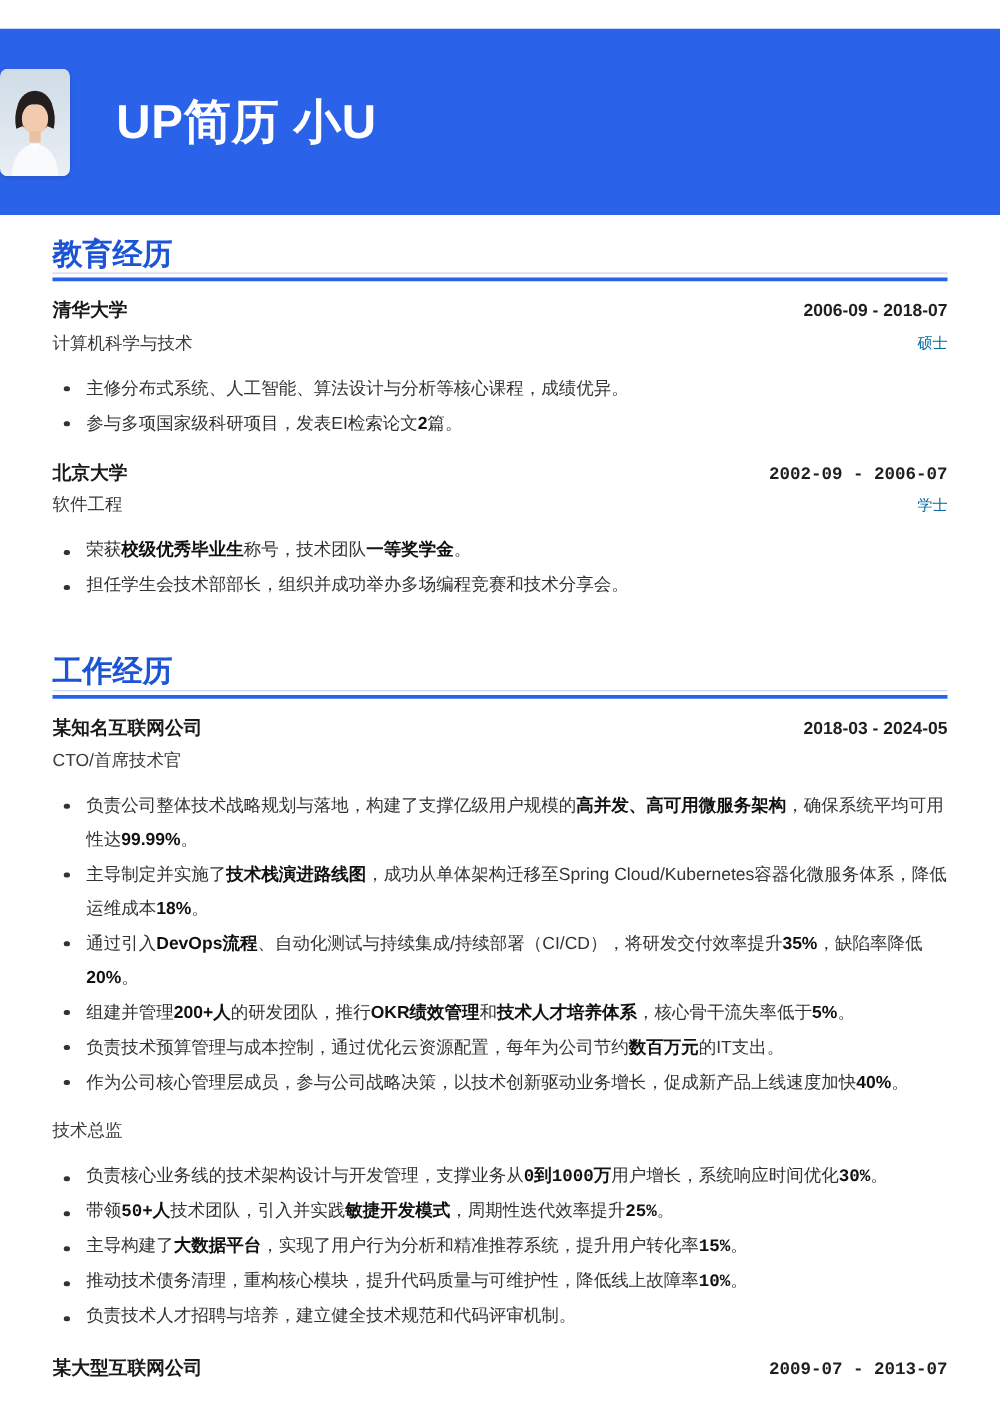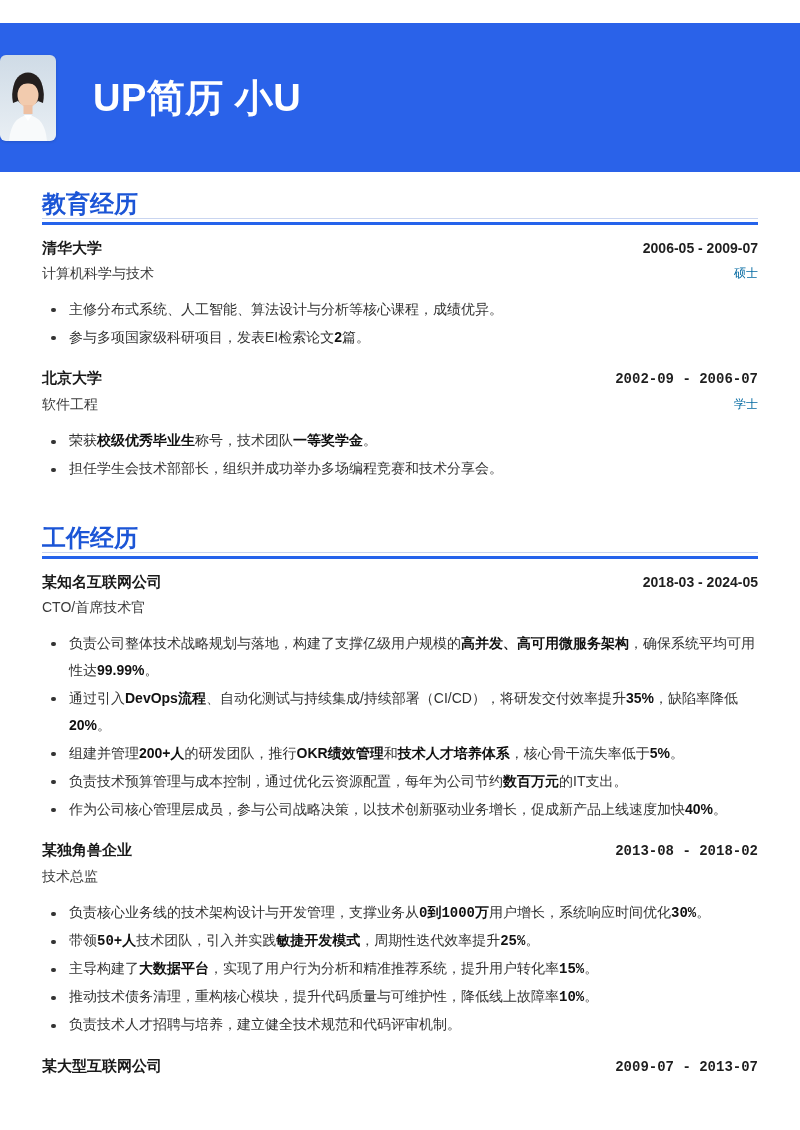--- a/index.html
+++ b/index.html
@@ -73,21 +73,21 @@
 
   <main class="content" id="sections">
       <section class="section">
         <div class="section-head">
           <h2 class="section-title">教育经历</h2>
           <div class="section-bar"></div>
         </div>
         <div class="entry">
           <div class="entry-row1">
             <span class="org">清华大学</span>
-            <span class="date">2006-05 - 2009-07</span>
+            <span class="date">2006-09 - 2018-07</span>
           </div>
           <div class="entry-row2">
             <span class="role">计算机科学与技术</span>
             <span class="degree">硕士</span>
           </div>
           <ul class="bullets">
             <li class="bullet-item"><span class="bullet-dot"></span><span>主修分布式系统、人工智能、算法设计与分析等核心课程，成绩优异。</span></li>
             <li class="bullet-item"><span class="bullet-dot"></span><span>参与多项国家级科研项目，发表EI检索论文</span><b>2</b><span>篇。</span></li>
           </ul>
         </div>
@@ -114,31 +114,28 @@
         <div class="entry">
           <div class="entry-row1">
             <span class="org">某知名互联网公司</span>
             <span class="date">2018-03 - 2024-05</span>
           </div>
           <div class="entry-row2">
             <span class="role">CTO/首席技术官</span>
           </div>
           <ul class="bullets">
             <li class="bullet-item"><span class="bullet-dot"></span><span>负责公司整体技术战略规划与落地，构建了支撑亿级用户规模的</span><b>高并发、高可用微服务架构</b><span>，确保系统平均可用性达</span><b>99.99%</b><span>。</span></li>
+            <li class="bullet-item"><span class="bullet-dot"></span><span>主导制定并实施了</span><b>技术栈演进路线图</b><span>，成功从单体架构迁移至Spring Cloud/Kubernetes容器化微服务体系，降低运维成本</span><b>18%</b><span>。</span></li>
             <li class="bullet-item"><span class="bullet-dot"></span><span>通过引入</span><b>DevOps流程</b><span>、自动化测试与持续集成/持续部署（CI/CD），将研发交付效率提升</span><b>35%</b><span>，缺陷率降低</span><b>20%</b><span>。</span></li>
             <li class="bullet-item"><span class="bullet-dot"></span><span>组建并管理</span><b>200+人</b><span>的研发团队，推行</span><b>OKR绩效管理</b><span>和</span><b>技术人才培养体系</b><span>，核心骨干流失率低于</span><b>5%</b><span>。</span></li>
             <li class="bullet-item"><span class="bullet-dot"></span><span>负责技术预算管理与成本控制，通过优化云资源配置，每年为公司节约</span><b>数百万元</b><span>的IT支出。</span></li>
             <li class="bullet-item"><span class="bullet-dot"></span><span>作为公司核心管理层成员，参与公司战略决策，以技术创新驱动业务增长，促成新产品上线速度加快</span><b>40%</b><span>。</span></li>
           </ul>
         </div>
         <div class="entry">
-          <div class="entry-row1">
-            <span class="org">某独角兽企业</span>
-            <span class="date">2013-08 - 2018-02</span>
-          </div>
           <div class="entry-row2">
             <span class="role">技术总监</span>
           </div>
           <ul class="bullets">
             <li class="bullet-item"><span class="bullet-dot"></span><span>负责核心业务线的技术架构设计与开发管理，支撑业务从</span><b>0到1000万</b><span>用户增长，系统响应时间优化</span><b>30%</b><span>。</span></li>
             <li class="bullet-item"><span class="bullet-dot"></span><span>带领</span><b>50+人</b><span>技术团队，引入并实践</span><b>敏捷开发模式</b><span>，周期性迭代效率提升</span><b>25%</b><span>。</span></li>
             <li class="bullet-item"><span class="bullet-dot"></span><span>主导构建了</span><b>大数据平台</b><span>，实现了用户行为分析和精准推荐系统，提升用户转化率</span><b>15%</b><span>。</span></li>
             <li class="bullet-item"><span class="bullet-dot"></span><span>推动技术债务清理，重构核心模块，提升代码质量与可维护性，降低线上故障率</span><b>10%</b><span>。</span></li>
             <li class="bullet-item"><span class="bullet-dot"></span><span>负责技术人才招聘与培养，建立健全技术规范和代码评审机制。</span></li>
           </ul>

